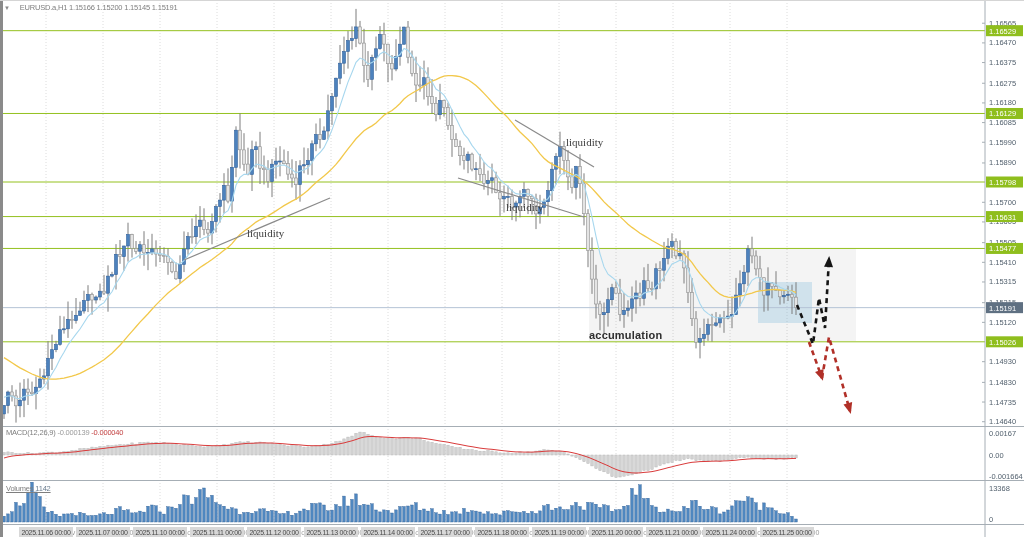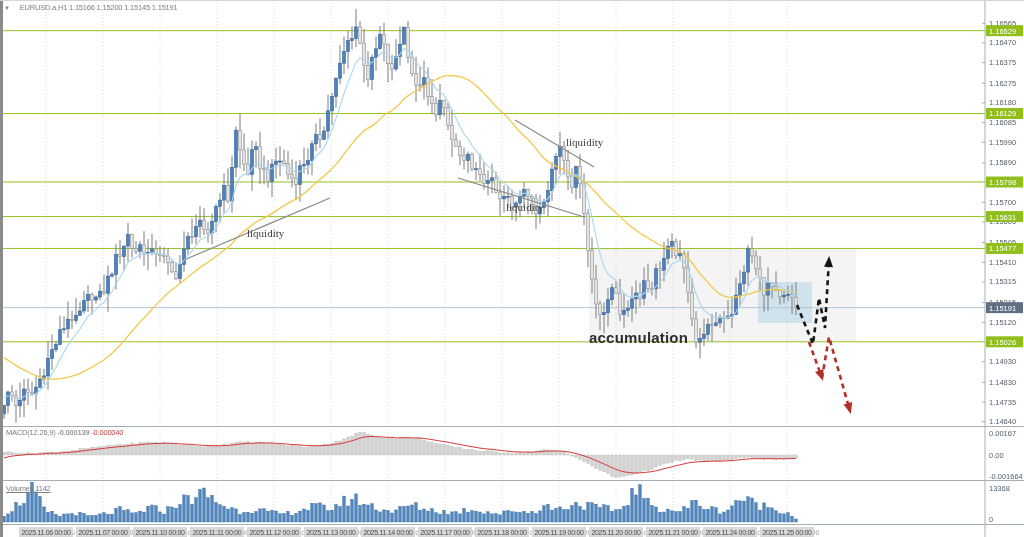--- a/index.html
+++ b/index.html
@@ -5,23 +5,23 @@
   html,body{margin:0;padding:0;background:#ffffff;}
   .screen{position:relative;width:1024px;height:537px;background:#ffffff;overflow:hidden;
           font-family:"Liberation Sans","DejaVu Sans",sans-serif;border-top:1px solid #d5d5d5;}
   #chart-svg{position:absolute;left:0;top:0;width:1024px;height:537px;}
   .title{position:absolute;left:4px;top:2px;font-size:7.5px;letter-spacing:-0.2px;color:#7e7e7e;
          display:flex;align-items:center;gap:10px;}
   .tri{font-size:6px;color:#8a8a8a;}
   .ind-label{position:absolute;font-size:7.5px;letter-spacing:-0.2px;color:#7e7e7e;white-space:nowrap;}
   #macd-label{left:6px;top:427px;}
   #vol-label{left:6px;top:483px;text-decoration:underline;}
-  .v1{color:#9a9a9a;font-weight:bold;} .v2{color:#c24040;} .vv{color:#6b7e90;}
+  .v1{color:#9a9a9a;} .v2{color:#c24040;} .vv{color:#6b7e90;}
   .liq{position:absolute;font-family:"Liberation Serif","DejaVu Serif",serif;font-size:11px;color:#3c3c3c;text-align:center;}
-  .accum{position:absolute;font-size:15px;font-weight:600;color:#2e2e2e;letter-spacing:0.2px;}
+  .accum{position:absolute;font-size:11px;font-weight:600;color:#2e2e2e;letter-spacing:0.2px;}
 </style>
 </head>
 <body>
 
 <div class="screen">
   <svg id="chart-svg" viewBox="0 0 1024 537">
       <g>
         <line x1="46" y1="2" x2="46" y2="523" stroke="#dcdcdc" stroke-width="1" stroke-dasharray="1,2"></line>
         <line x1="103" y1="2" x2="103" y2="523" stroke="#dcdcdc" stroke-width="1" stroke-dasharray="1,2"></line>
         <line x1="160" y1="2" x2="160" y2="523" stroke="#dcdcdc" stroke-width="1" stroke-dasharray="1,2"></line>

